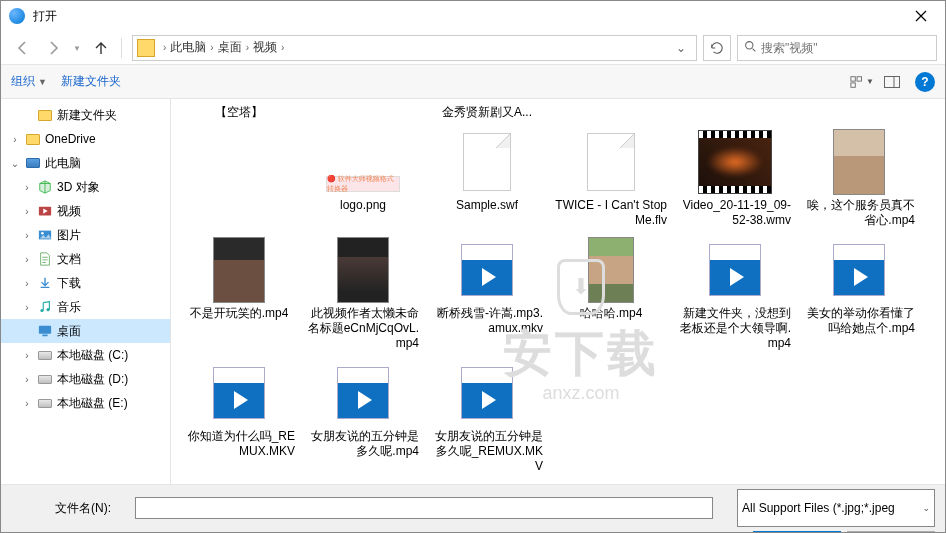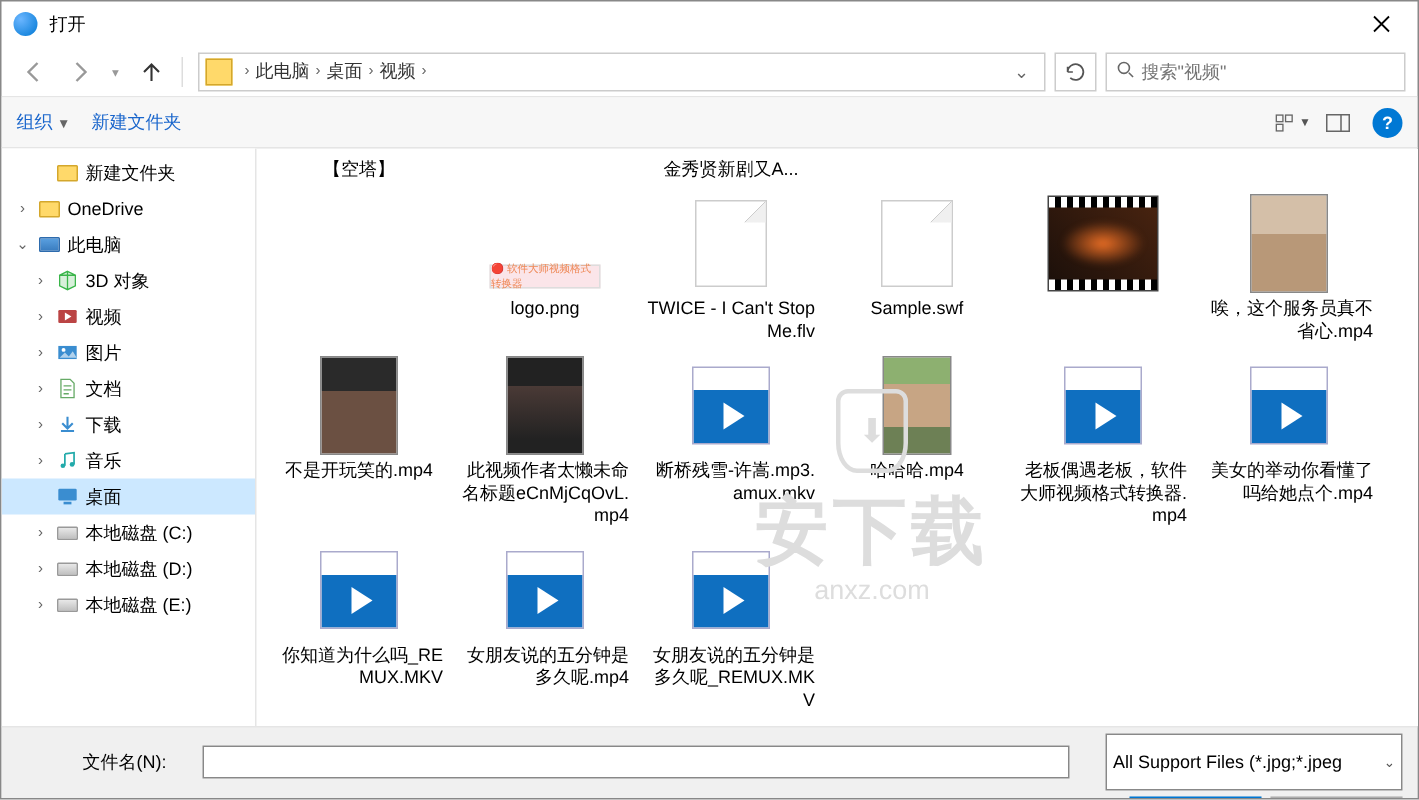--- a/index.html
+++ b/index.html
@@ -321,34 +321,35 @@
       <div class="file">
         <div class="thumb">
           <div class="logo-thumb">🔴 软件大师视频格式转换器</div>
         </div>
         <div class="fname">logo.png</div>
       </div>
       <div class="file">
         <div class="thumb">
           <div class="page-icon"></div>
         </div>
+        <div class="fname">Sample.swf</div>
+      </div>
+      <div class="file">
+        <div class="thumb">
+          <div class="page-icon"></div>
+        </div>
         <div class="fname">TWICE - I Can't Stop Me.flv</div>
-      </div>
-      <div class="file">
-        <div class="thumb">
-          <div class="page-icon"></div>
-        </div>
-        <div class="fname">Sample.swf</div>
       </div>
       <div class="file">
         <div class="thumb">
           <div class="wmv-thumb">
             <div class="glow"></div>
           </div>
         </div>
+        <div class="fname">Video_20-11-19_09-52-38.wmv</div>
       </div>
       <div class="file">
         <div class="thumb">
           <div class="photo-thumb photo-v1"></div>
         </div>
         <div class="fname">唉，这个服务员真不省心.mp4</div>
       </div>
       <div class="file">
         <div class="thumb">
           <div class="photo-thumb photo-v2"></div>
@@ -374,21 +375,21 @@
           <div class="photo-haha"></div>
         </div>
         <div class="fname">哈哈哈.mp4</div>
       </div>
       <div class="file">
         <div class="thumb">
           <div class="video-icon">
             <div class="play"></div>
           </div>
         </div>
-        <div class="fname">老板偶遇老板，软件大师视频格式转换器.mp4</div>
+        <div class="fname">新建文件夹，没想到老板还是个大领导啊.mp4</div>
       </div>
       <div class="file">
         <div class="thumb">
           <div class="video-icon">
             <div class="play"></div>
           </div>
         </div>
         <div class="fname">美女的举动你看懂了吗给她点个.mp4</div>
       </div>
       <div class="file">

